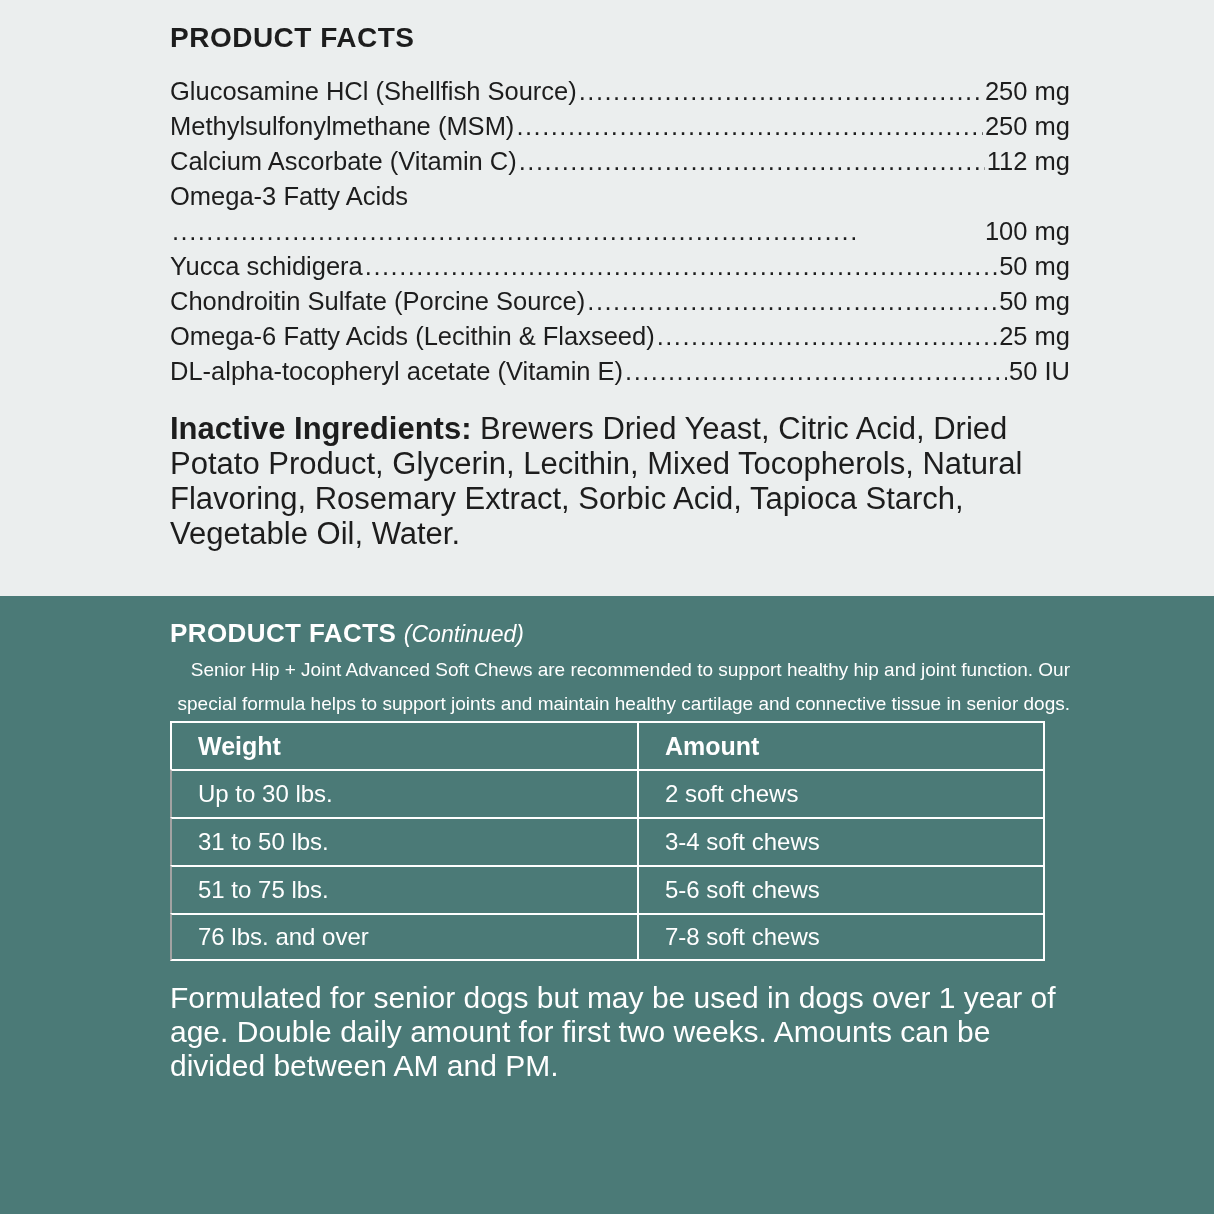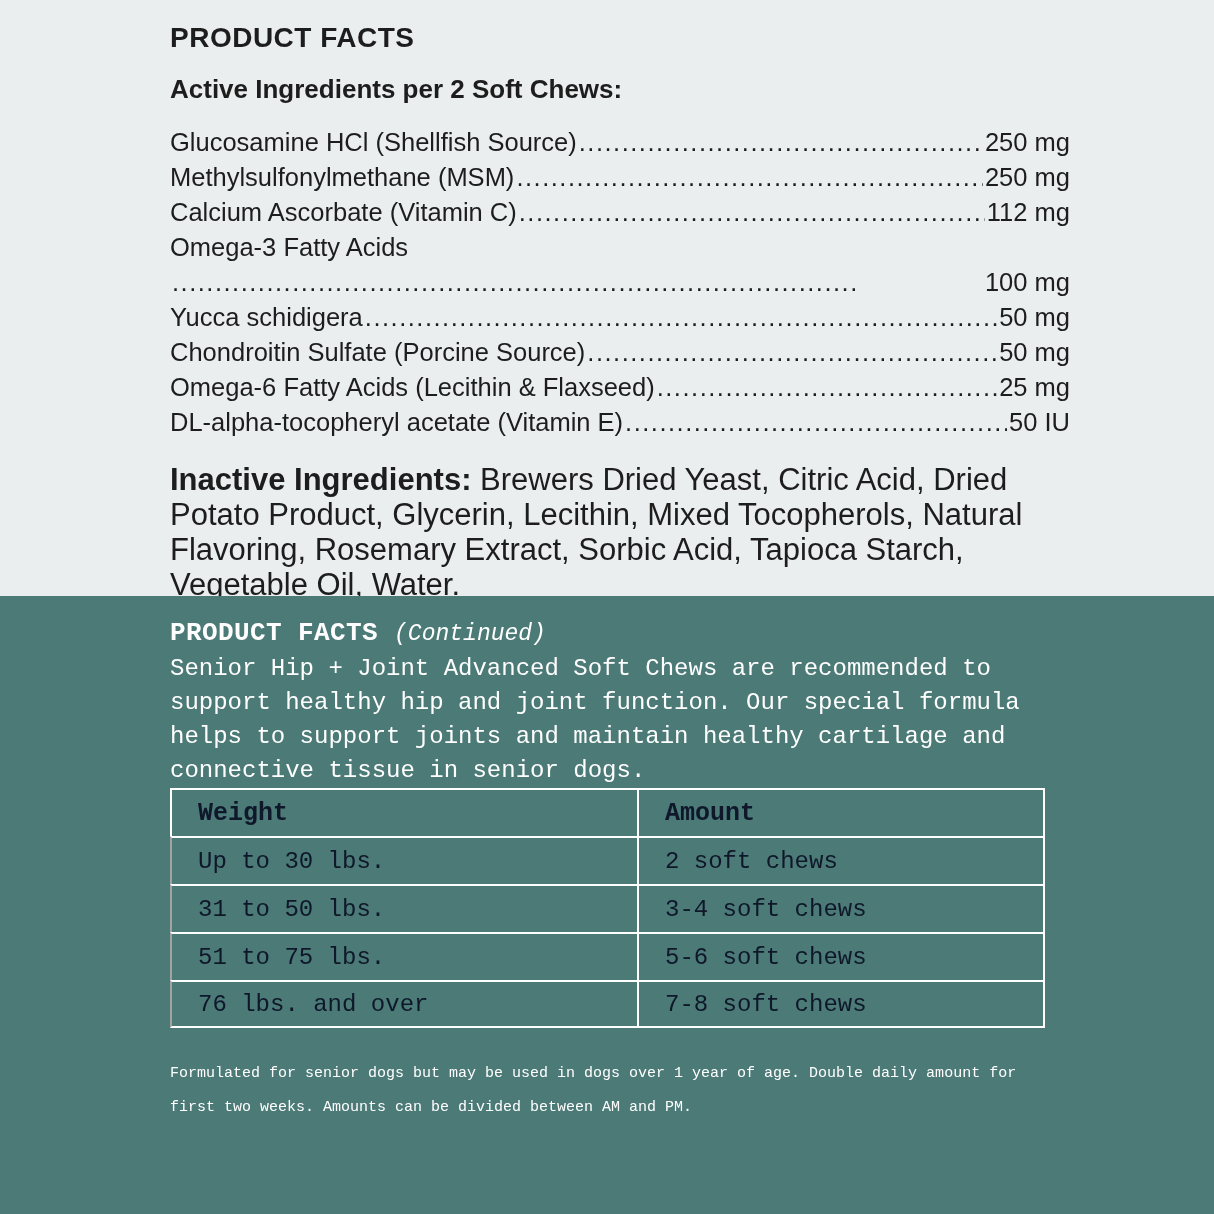--- a/index.html
+++ b/index.html
@@ -86,40 +86,40 @@
     width: 1214px;
     height: 618px;
     background: #4b7a77;
     color: #ffffff;
   }
   .bot-inner {
     position: absolute;
     left: 170px;
     top: 22px;
     width: 900px;
-    font-family: Liberation Mono, monospace;
   }
   .title-cont {
     font-size: 26px;
     font-weight: bold;
     letter-spacing: 0.4px;
     margin: 0 0 4px 0;
     color: #ffffff;
   }
   .title-cont .cont-it {
     font-weight: normal;
     font-style: italic;
     font-size: 23px;
     letter-spacing: 0;
   }
   .desc {
-    font-size: 24px;
+    font-size: 19px;
     line-height: 34px;
     margin: 0;
     color: #ffffff;
+    text-align: right;
   }
 
   .directions-head {
     margin-top: 44px;
     margin-bottom: 14px;
     font-size: 26px;
     font-weight: bold;
     letter-spacing: 0.4px;
     color: #ffffff;
   }
@@ -130,21 +130,21 @@
   }
 
   table.dose {
     border-collapse: separate;
     border-spacing: 0;
     width: 875px;
     margin: 0;
   }
   table.dose th, table.dose td {
     text-align: left;
-    color: #0f172a;
+    color: #ffffff;
     font-size: 24px;
     padding: 8px 0 8px 26px;
     border: 2px solid #ffffff;
     border-right: none;
     border-bottom: none;
     height: 48px;
   }
   table.dose th {
     font-weight: bold;
     font-size: 25px;
@@ -154,35 +154,34 @@
   table.dose tr.head th:first-child { border-left: 2px solid #ffffff; }
   table.dose th:last-child, table.dose td:last-child {
     border-right: 2px solid #ffffff;
   }
   table.dose td:first-child { border-left: 2px solid #a3a3a3; }
   table.dose tr:last-child td { border-bottom: 2px solid #ffffff; }
   table.dose col.c1 { width: 467px; }
   table.dose col.c2 { width: 408px; }
 
   .footnote {
-    margin-top: 29px;
-    font-size: 15px;
+    margin-top: 20px;
+    font-size: 30px;
     line-height: 34px;
     color: #ffffff;
   }
 </style>
 </head>
 <body>
 
 <div id="page">
 
   <section class="panel-top">
     <div class="top-inner">
       <h1 class="title-main">PRODUCT FACTS</h1>
-      <h2 class="subhead">Active Ingredients per 2 Soft Chews:</h2>
 
       <ul class="ing-list">
         <li class="ing-row">
           <span class="ing-name">Glucosamine HCl (Shellfish Source)</span>
           <span class="ing-dots">................................................................................</span>
           <span class="ing-amt">250 mg</span>
         </li>
         <li class="ing-row">
           <span class="ing-name">Methylsulfonylmethane (MSM)</span>
           <span class="ing-dots">................................................................................</span>

